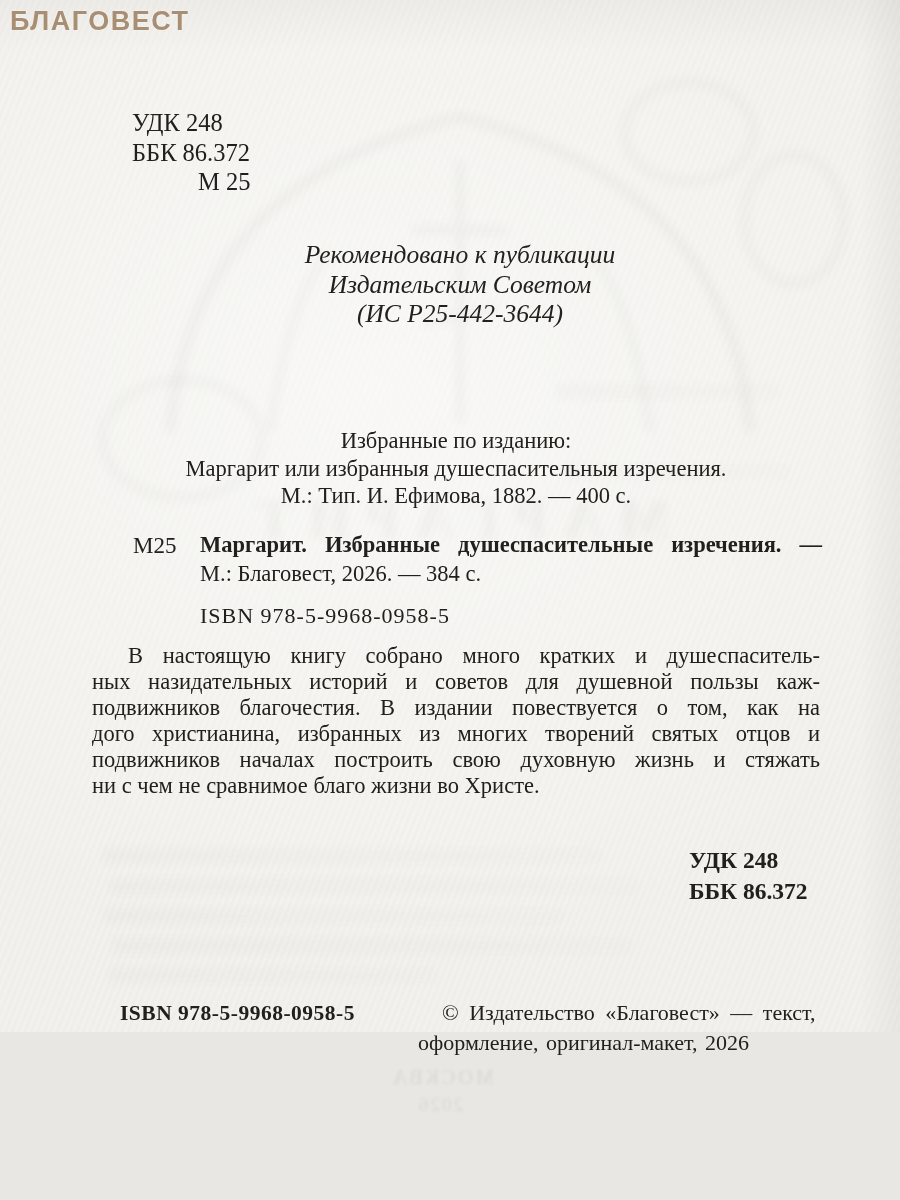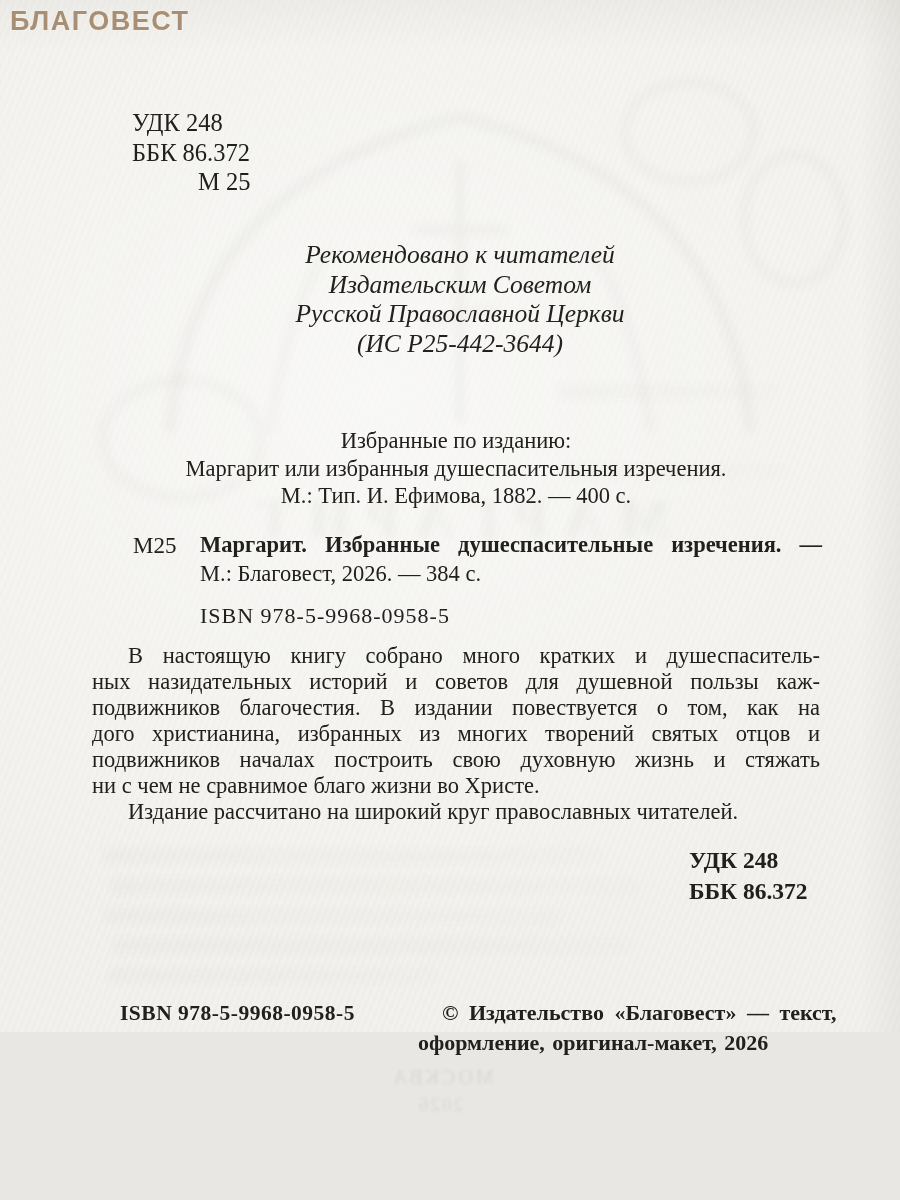--- a/index.html
+++ b/index.html
@@ -59,21 +59,21 @@
   .catalog-text{left:200px;top:531px;width:622px;font-size:22.5px;line-height:28.5px;}
   .catalog-text .title{font-weight:bold;text-align:justify;text-align-last:justify;}
   .isbn-cat{left:200px;top:603px;font-size:22px;letter-spacing:1px;}
   .annotation{left:92px;top:643px;width:728px;font-size:22.5px;line-height:26px;}
   .annotation .line{text-align:justify;text-align-last:justify;white-space:normal;}
   .annotation .line.first{text-indent:36px;}
   .annotation .line.last{text-align:left;text-align-last:left;}
   .annotation .line.para2{text-align:left;text-align-last:left;text-indent:36px;}
   .codes-bottom{left:689px;top:845px;font-size:23.5px;line-height:30.5px;font-weight:bold;}
   .footer-isbn{left:120px;top:1001px;font-size:21.5px;font-weight:bold;letter-spacing:.5px;}
-  .copyright{left:418px;top:998px;width:420px;font-size:22px;line-height:30px;font-weight:bold;}
+  .copyright{left:418px;top:998px;width:420px;font-size:22px;line-height:30px;}
   .copyright .l1{padding-left:24px;word-spacing:5px;}
   .copyright .l2{word-spacing:2px;}
 </style>
 </head>
 <body>
 
 <div class="page">
 
   <svg class="abs ghost dome-ghost" viewBox="0 0 620 380" fill="none">
     <path d="M20 370 Q 40 120 310 55 Q 580 120 600 370" stroke="#6e6a60" stroke-width="10"></path>
@@ -98,23 +98,22 @@
 
   <div class="abs logo">БЛАГОВЕСТ</div>
 
   <div class="abs codes-top">
     <div>УДК 248</div>
     <div>ББК 86.372</div>
     <div class="m25-line">М 25</div>
   </div>
 
   <div class="abs approval">
-    <div>Рекомендовано к читателей</div>
+    <div>Рекомендовано к публикации</div>
     <div>Издательским Советом</div>
-    <div>Русской Православной Церкви</div>
     <div>(ИС Р25-442-3644)</div>
   </div>
 
   <div class="abs source">
     <div>Избранные по изданию:</div>
     <div>Маргарит или избранныя душеспасительныя изречения.</div>
     <div>М.: Тип. И. Ефимова, 1882. — 400 с.</div>
   </div>
 
   <div class="abs catalog-code">М25</div>
@@ -125,21 +124,20 @@
 
   <div class="abs isbn-cat">ISBN 978-5-9968-0958-5</div>
 
   <div class="abs annotation">
     <div class="line first">В настоящую книгу собрано много кратких и душеспаситель-</div>
     <div class="line">ных назидательных историй и советов для душевной пользы каж-</div>
     <div class="line">подвижников благочестия. В издании повествуется о том, как на</div>
     <div class="line">дого христианина, избранных из многих творений святых отцов и</div>
     <div class="line">подвижников началах построить свою духовную жизнь и стяжать</div>
     <div class="line last">ни с чем не сравнимое благо жизни во Христе.</div>
-    <div class="line para2">Издание рассчитано на широкий круг православных читателей.</div>
   </div>
 
   <div class="abs codes-bottom">
     <div>УДК 248</div>
     <div>ББК 86.372</div>
   </div>
 
   <div class="abs footer-isbn">ISBN 978-5-9968-0958-5</div>
   <div class="abs copyright">
     <div class="l1">© Издательство «Благовест» — текст,</div>

